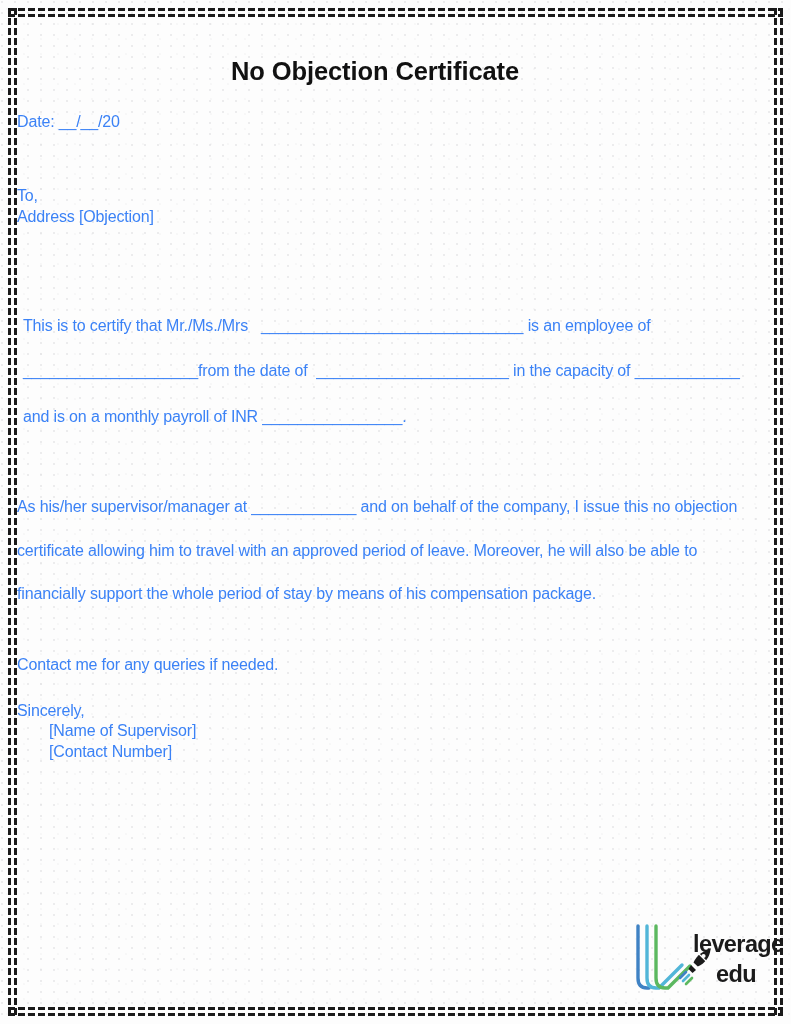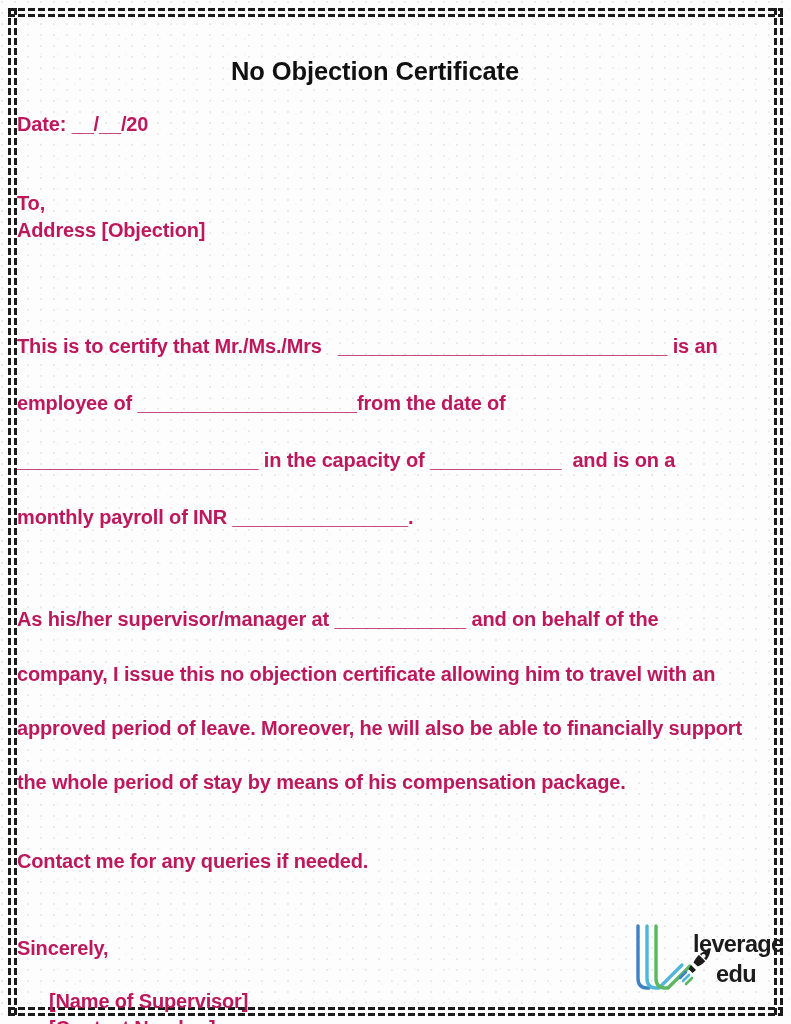--- a/index.html
+++ b/index.html
@@ -85,51 +85,51 @@
     font-size: 25.5px;
     font-weight: bold;
     color: #111111;
     letter-spacing: -0.1px;
     margin: 0;
     padding-top: 33px;
     padding-right: 28px;
   }
 
   .line {
-    font-size: 20px;
-    font-weight: bold;
-    color: #be185d;
+    font-size: 16px;
+    font-weight: normal;
+    color: #3b82f6;
     letter-spacing: -0.15px;
     white-space: pre-wrap;
   }
 
   #date-line { margin-top: 27px; }
 
   #to-block { margin-top: 54px; line-height: 1.33; }
 
   #certify-para {
     margin-top: 75px;
     line-height: 2.85;
     padding-right: 10px;
+    margin-left: 6px;
   }
 
   #supervisor-para {
     margin-top: 46px;
     line-height: 2.72;
     padding-right: 18px;
   }
 
   #contact-line { margin-top: 40px; }
 
-  #sincerely-line { margin-top: 64px; }
+  #sincerely-line { margin-top: 28px; }
 
   #signature-line { margin-top: 27px; }
 
   #signoff-block {
-    margin-top: 28px;
     line-height: 1.345;
     padding-left: 32px;
   }
 
   
   #logo {
     position: absolute;
     left: 633px;
     top: 921px;
     width: 150px;

